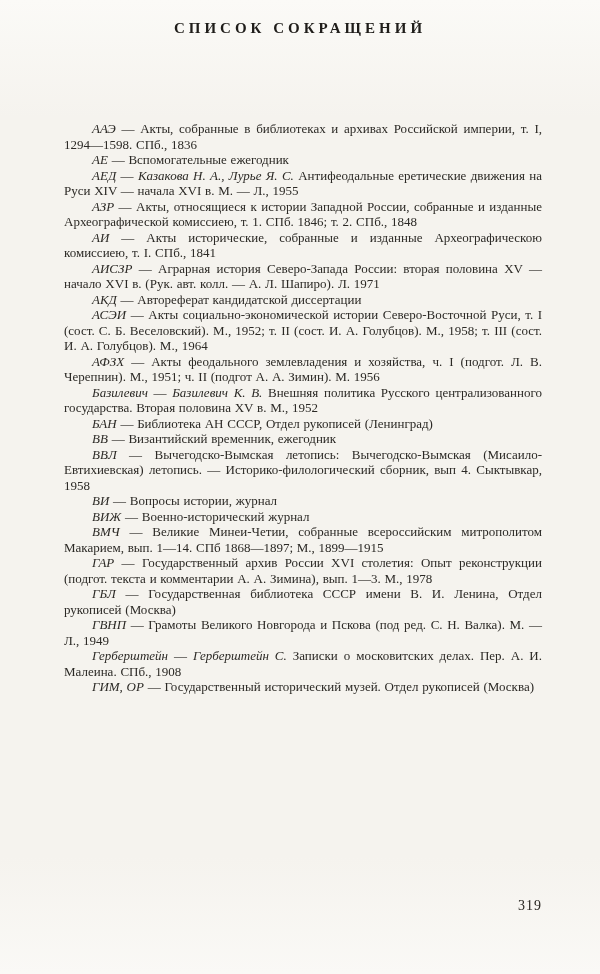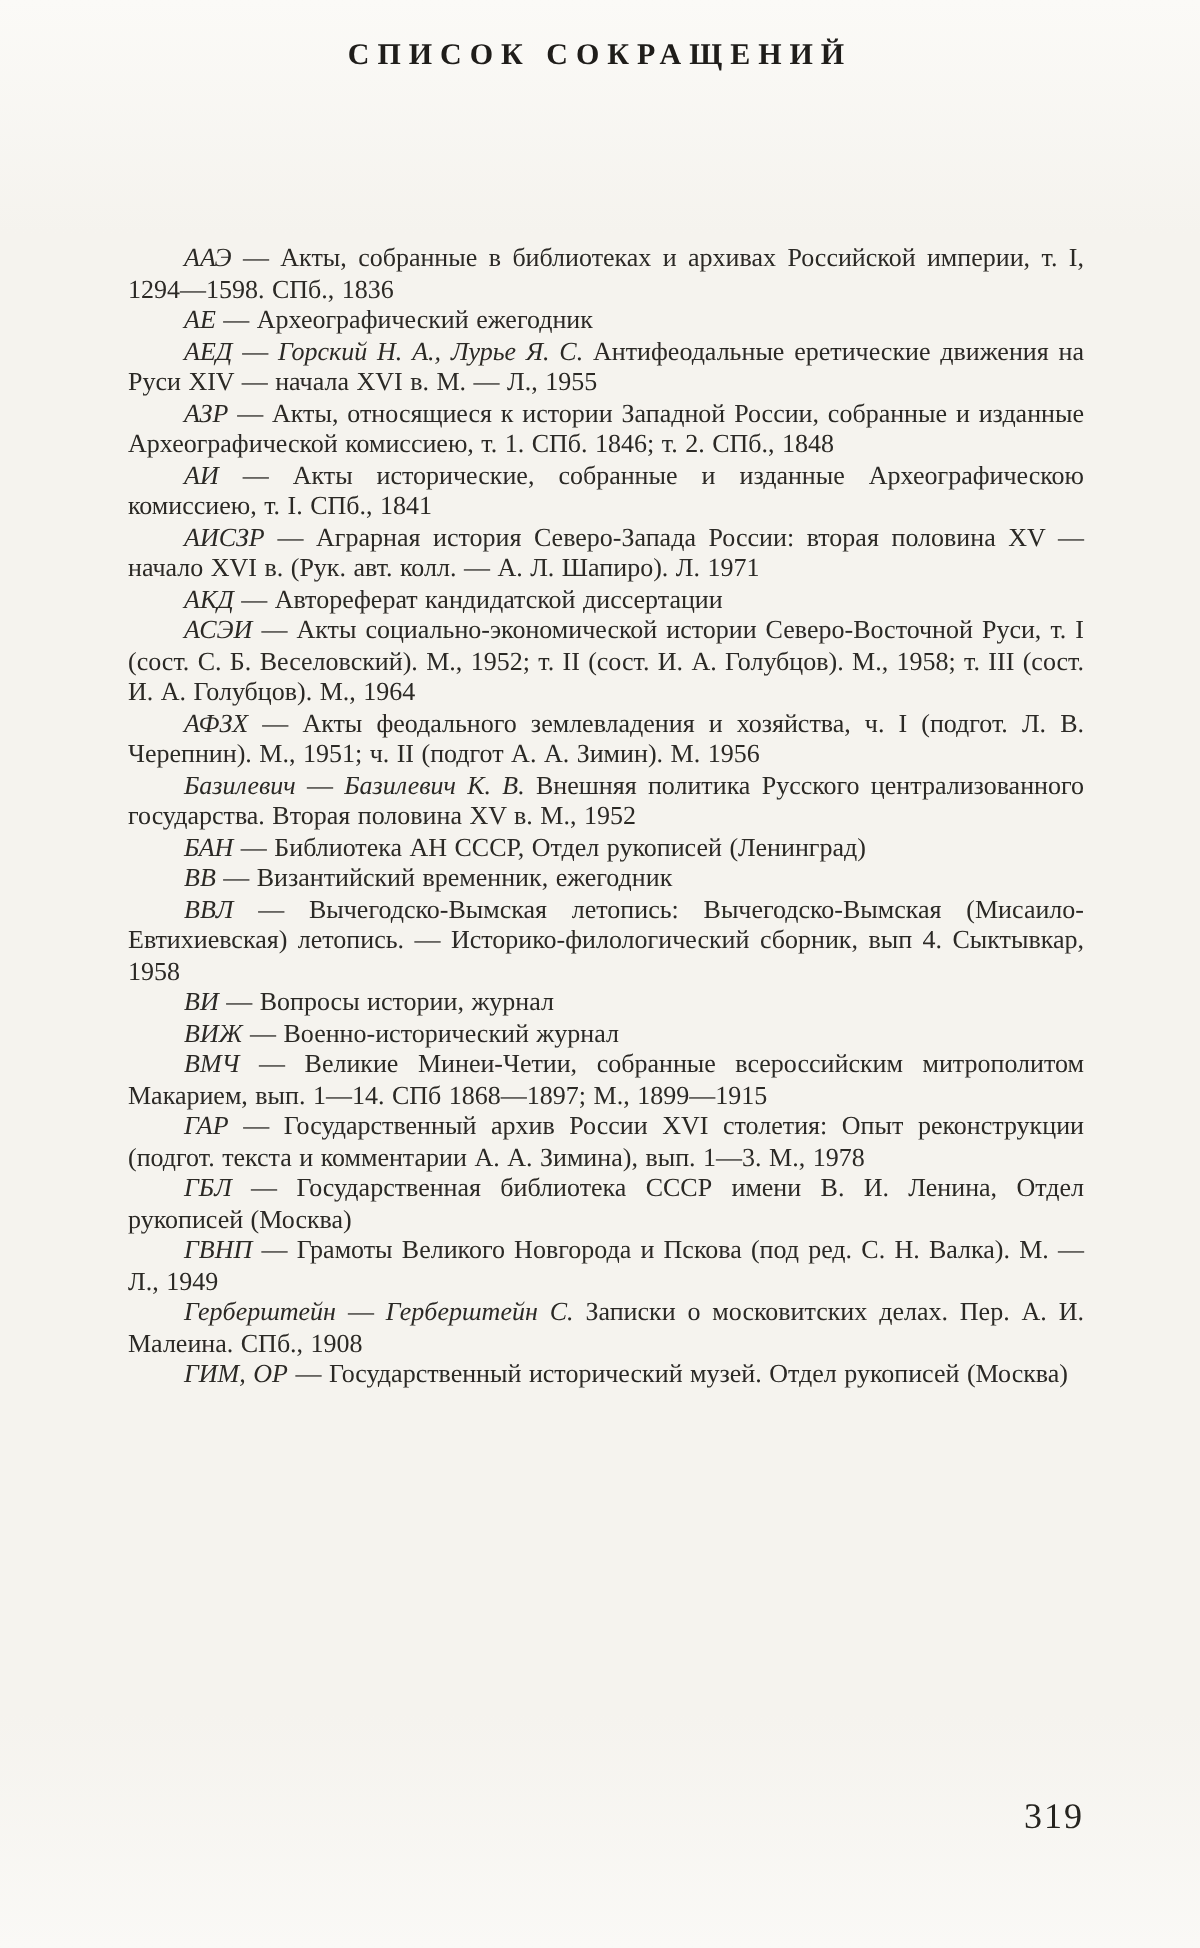--- a/index.html
+++ b/index.html
@@ -38,34 +38,34 @@
     padding: 0;
     text-indent: 28px;
     word-spacing: 0.5px;
   }
   .entry i {
   }
   .page-number {
     position: absolute;
     top: 898px;
     right: 58px;
-    font-size: 18px;
+    font-size: 14px;
     letter-spacing: 1px;
     color: #26241f;
   }
 </style>
 </head>
 <body>
 
 <div class="page">
   <h1 class="title">СПИСОК СОКРАЩЕНИЙ</h1>
   <div class="content">
       <p class="entry"><i>ААЭ</i><span> — Акты, собранные в библиотеках и архивах Российской империи, т. I, 1294—1598. СПб., 1836</span></p>
-      <p class="entry"><i>АЕ</i><span> — Археографический ежегодник</span></p>
-      <p class="entry"><i>АЕД</i><span> — </span><i>Горский Н. А., Лурье Я. С.</i><span> Антифеодальные еретические движения на Руси XIV — начала XVI в. М. — Л., 1955</span></p>
+      <p class="entry"><i>АЕ</i><span> — Вспомогательные ежегодник</span></p>
+      <p class="entry"><i>АЕД</i><span> — </span><i>Казакова Н. А., Лурье Я. С.</i><span> Антифеодальные еретические движения на Руси XIV — начала XVI в. М. — Л., 1955</span></p>
       <p class="entry"><i>АЗР</i><span> — Акты, относящиеся к истории Западной России, собранные и изданные Археографической комиссиею, т. 1. СПб. 1846; т. 2. СПб., 1848</span></p>
       <p class="entry"><i>АИ</i><span> — Акты исторические, собранные и изданные Археографическою комиссиею, т. I. СПб., 1841</span></p>
       <p class="entry"><i>АИСЗР</i><span> — Аграрная история Северо-Запада России: вторая половина XV — начало XVI в. (Рук. авт. колл. — А. Л. Шапиро). Л. 1971</span></p>
       <p class="entry"><i>АКД</i><span> — Автореферат кандидатской диссертации</span></p>
       <p class="entry"><i>АСЭИ</i><span> — Акты социально-экономической истории Северо-Восточной Руси, т. I (сост. С. Б. Веселовский). М., 1952; т. II (сост. И. А. Голубцов). М., 1958; т. III (сост. И. А. Голубцов). М., 1964</span></p>
       <p class="entry"><i>АФЗХ</i><span> — Акты феодального землевладения и хозяйства, ч. I (подгот. Л. В. Черепнин). М., 1951; ч. II (подгот А. А. Зимин). М. 1956</span></p>
       <p class="entry"><i>Базилевич</i><span> — </span><i>Базилевич К. В.</i><span> Внешняя политика Русского централизованного государства. Вторая половина XV в. М., 1952</span></p>
       <p class="entry"><i>БАН</i><span> — Библиотека АН СССР, Отдел рукописей (Ленинград)</span></p>
       <p class="entry"><i>ВВ</i><span> — Византийский временник, ежегодник</span></p>
       <p class="entry"><i>ВВЛ</i><span> — Вычегодско-Вымская летопись: Вычегодско-Вымская (Мисаило-Евтихиевская) летопись. — Историко-филологический сборник, вып 4. Сыктывкар, 1958</span></p>

